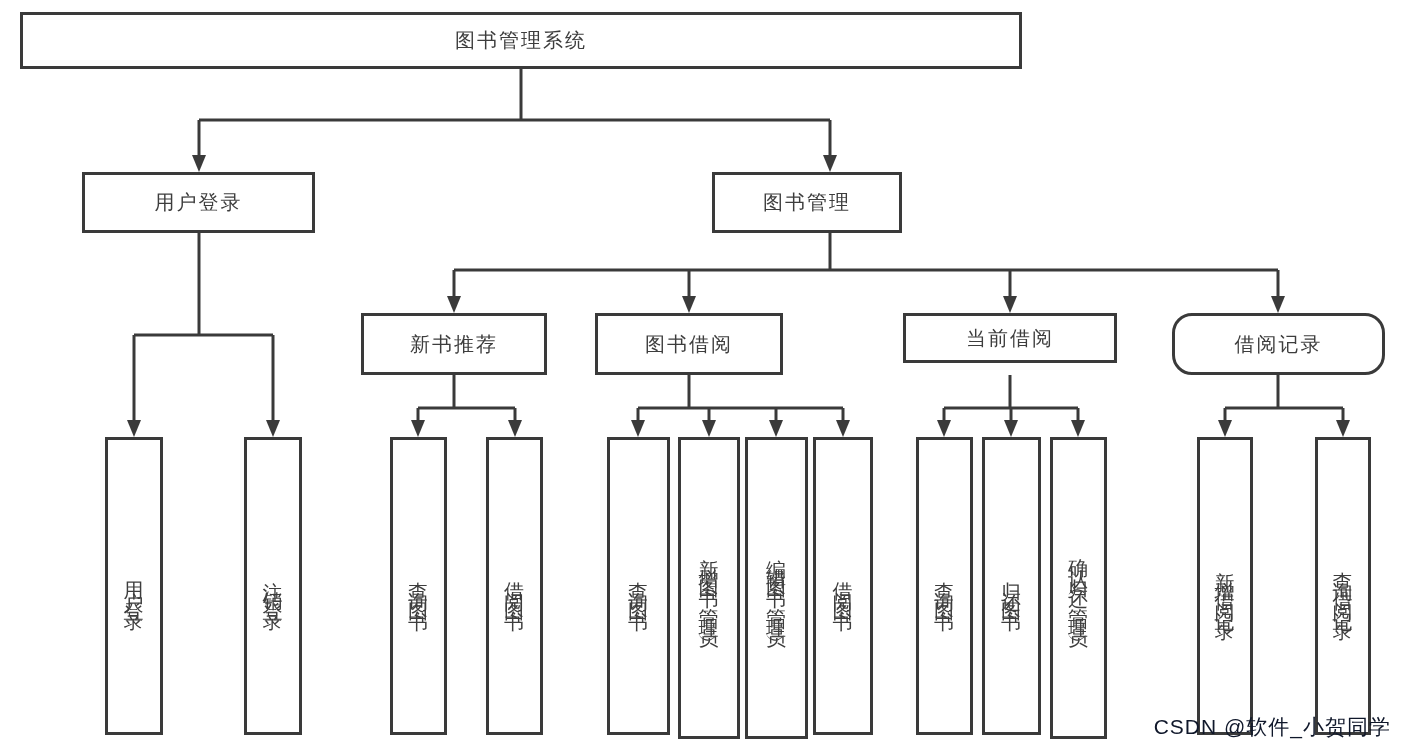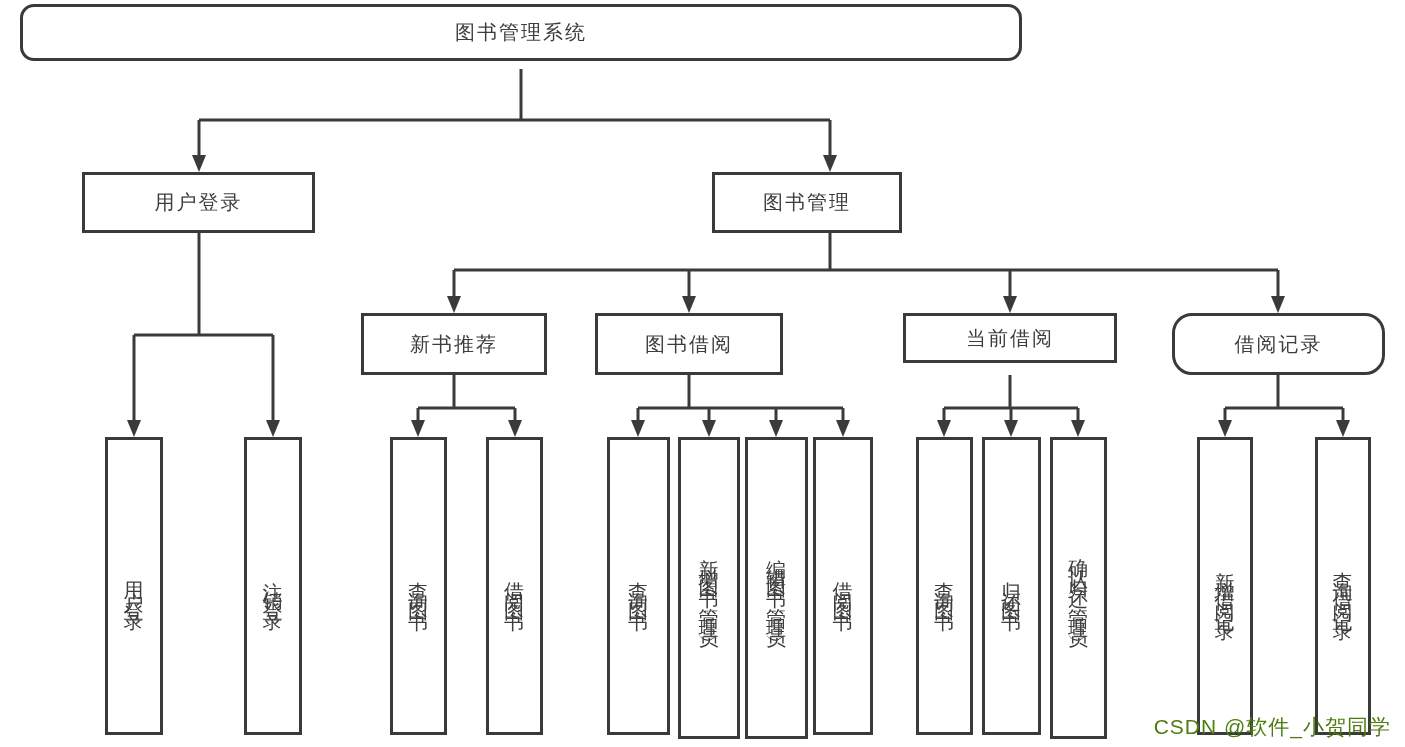--- a/index.html
+++ b/index.html
@@ -33,21 +33,21 @@
     font-size: 20px;
     white-space: normal;
     line-height: 1;
   }
   .watermark {
     position: absolute;
     right: 14px;
     bottom: 6px;
     font-size: 21px;
     letter-spacing: 1px;
-    color: #4d7c0f;
+    color: #0f172a;
     z-index: 3;
   }
 </style>
 </head>
 <body>
 
 <div class="canvas">
 
   <svg class="wires" width="1405" height="747" aria-hidden="true">
     <g stroke="#3a3a3a" stroke-width="3" fill="none">
@@ -115,21 +115,21 @@
 
       <polygon points="937,420 951,420 944,437"></polygon>
       <polygon points="1004,420 1018,420 1011,437"></polygon>
       <polygon points="1071,420 1085,420 1078,437"></polygon>
 
       <polygon points="1218,420 1232,420 1225,437"></polygon>
       <polygon points="1336,420 1350,420 1343,437"></polygon>
     </g>
   </svg>
 
-  <div class="box" style="left:20px; top:4px; width:1002px; height:57px;border-radius:14px;">图书管理系统</div>
+  <div class="box" style="left:20px; top:12px; width:1002px; height:57px;">图书管理系统</div>
 
   <div class="box" style="left:82px; top:172px; width:233px; height:61px;">用户登录</div>
   <div class="box" style="left:712px; top:172px; width:190px; height:61px;">图书管理</div>
 
   <div class="box" style="left:361px; top:313px; width:186px; height:62px;">新书推荐</div>
   <div class="box" style="left:595px; top:313px; width:188px; height:62px;">图书借阅</div>
   <div class="box" style="left:903px; top:313px; width:214px; height:50px;">当前借阅</div>
   <div class="box" style="left:1172px; top:313px; width:213px; height:62px;border-radius:20px;">借阅记录</div>
 
   <div class="box vbox" style="left:105px; top:437px; width:58px; height:298px;">用户登录</div>

